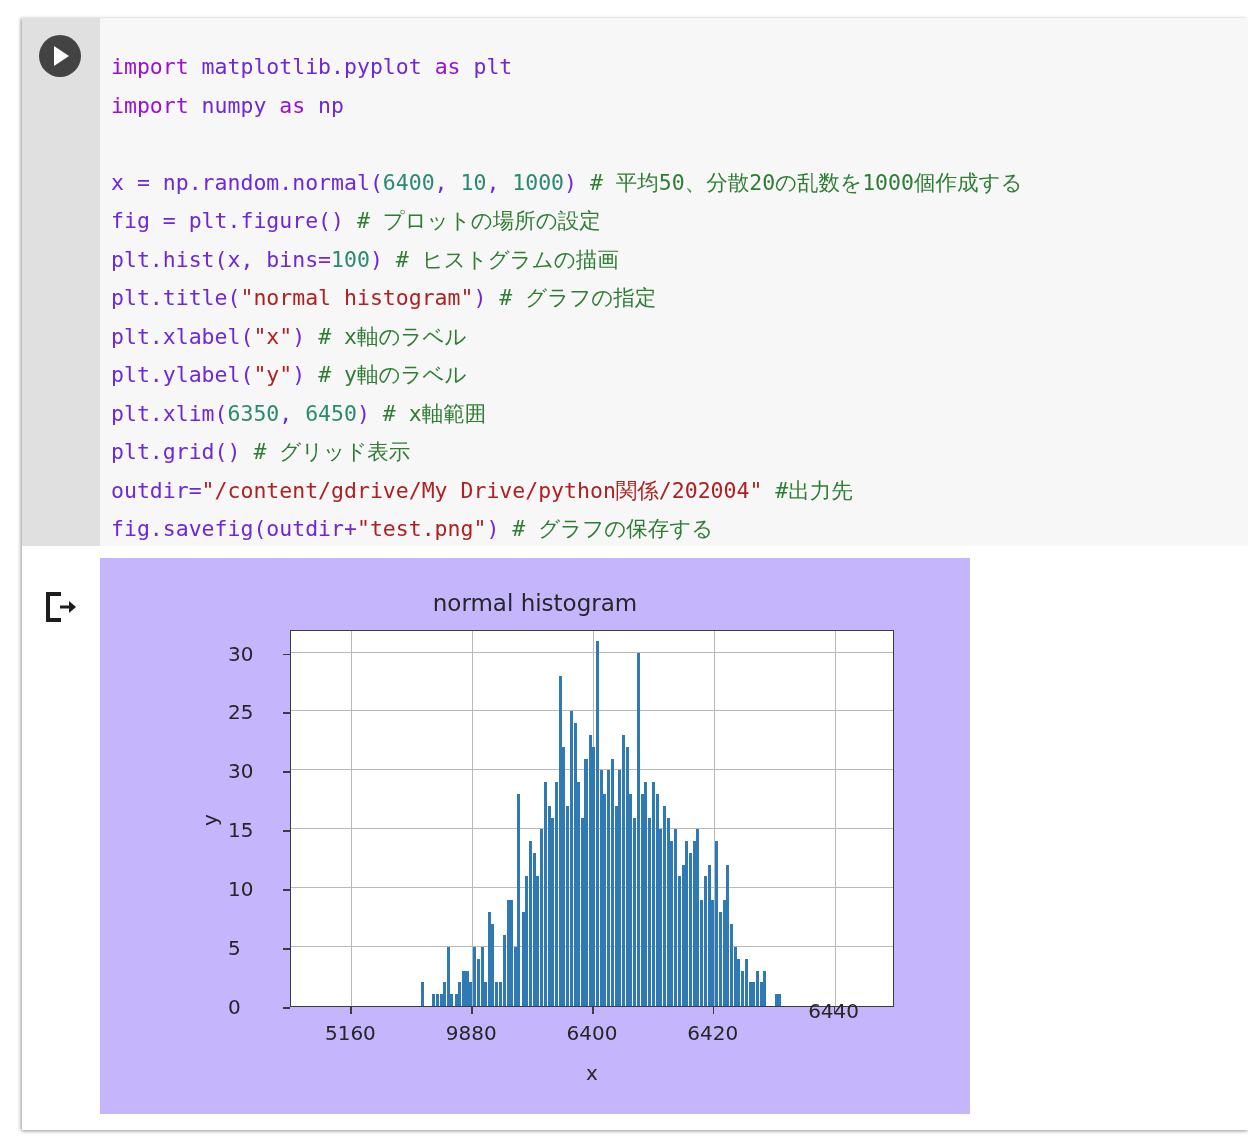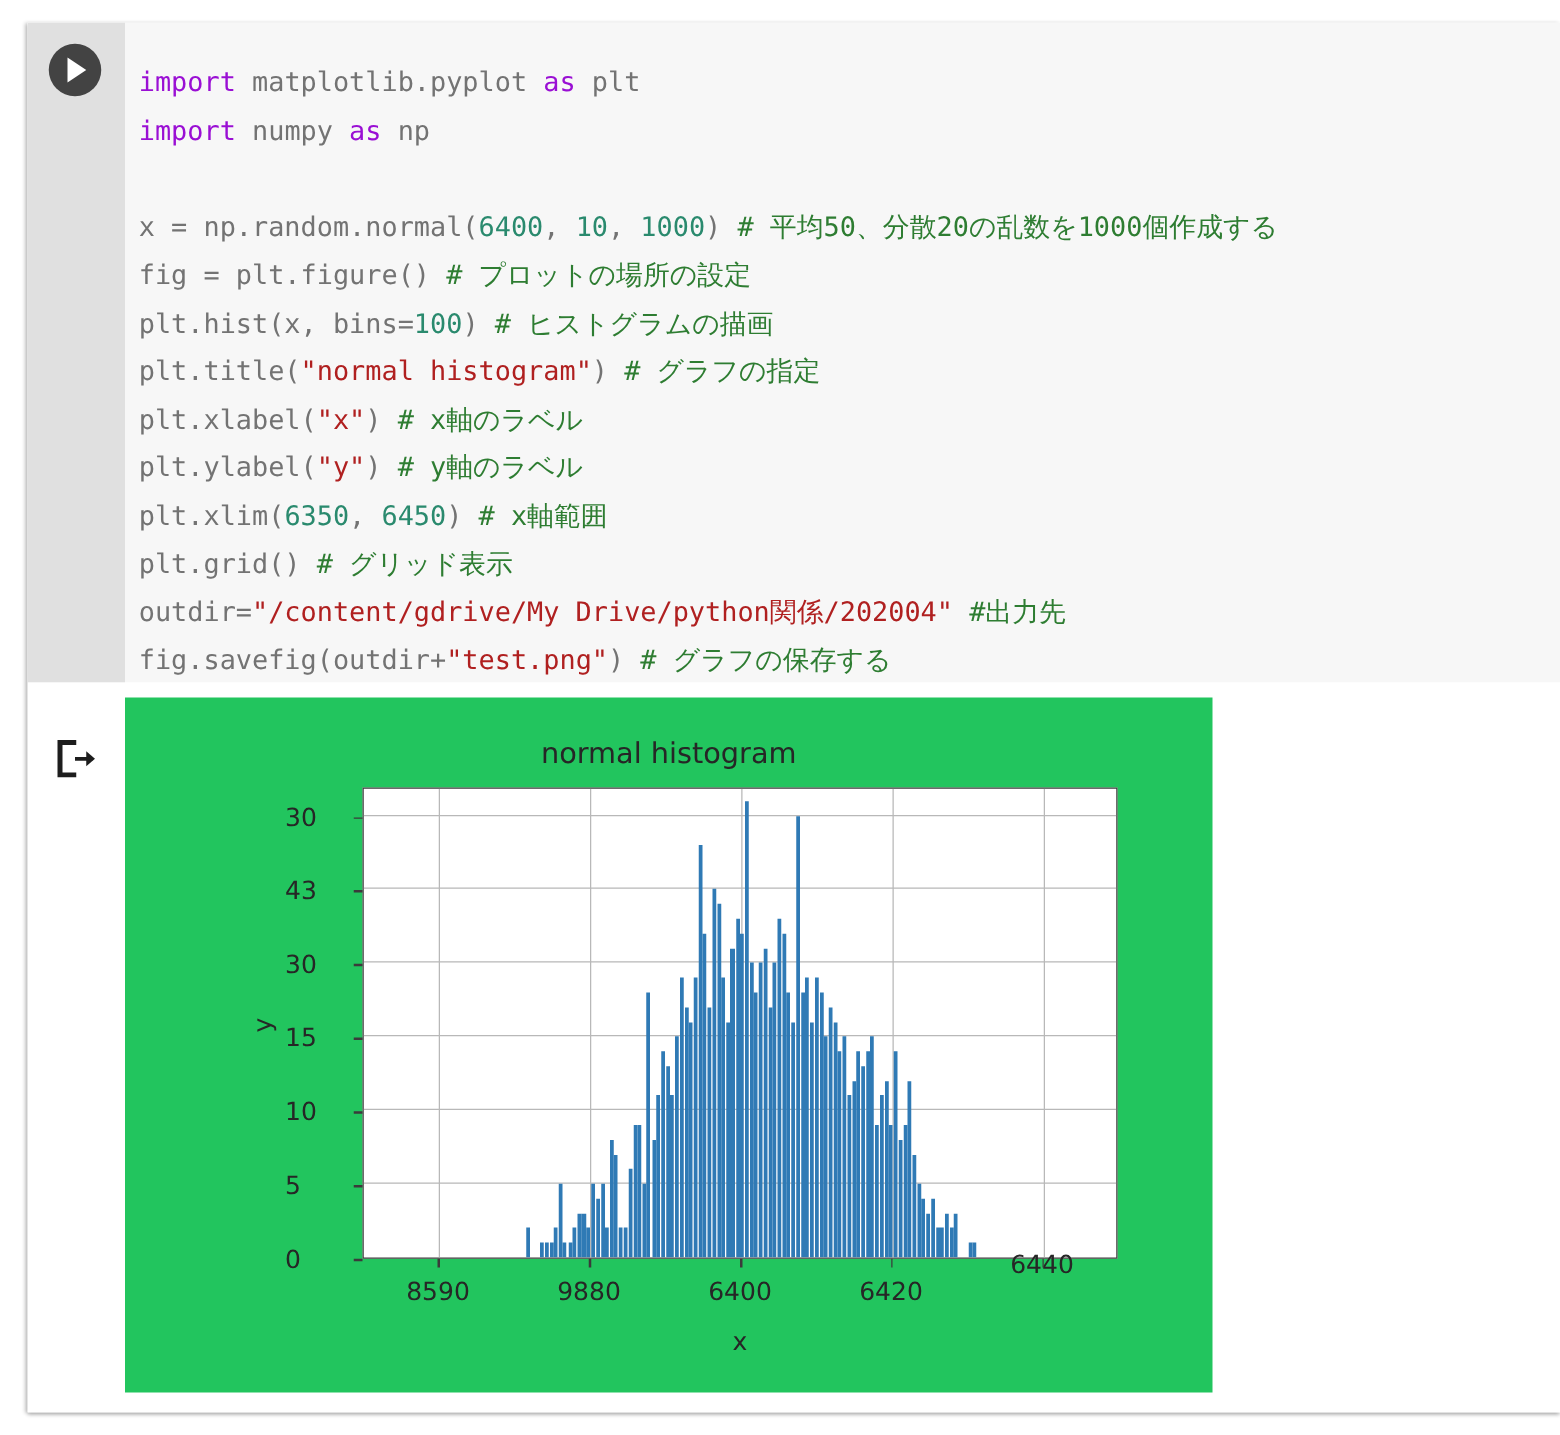--- a/index.html
+++ b/index.html
@@ -73,21 +73,21 @@
     font-size: 21.5px;
     line-height: 38.5px;
     white-space: pre;
     color: #000000;
   }
   .code-line { height: 38.5px; }
   .tok-kw   { color: #9a0fd4; margin-top: 16px; }
   .tok-num  { color: #2a8a6e; }
   .tok-str  { color: #b02020; }
   .tok-com  { color: #2e7d32; }
-  .tok-plain{ color: #737373; }
+  .tok-plain{ color: #6d28d9; }
 
   
   .output-area {
     position: absolute;
     left: 0;
     top: 528px;
     width: 1226px;
     height: 584px;
     background: #ffffff;
     display: flex;
@@ -109,21 +109,21 @@
     position: relative;
   }
 
   
   .figure {
     position: absolute;
     left: 0px;
     top: 12px;
     width: 870px;
     height: 556px;
-    background: #22c55e;
+    background: #c4b5fd;
   }
   .fig-title {
     position: absolute;
     left: 0;
     top: 32px;
     width: 870px;
     text-align: center;
     font-family: "DejaVu Sans", sans-serif;
     font-size: 23px;
     color: #262626;
@@ -359,27 +359,27 @@
               <div class="ytick-label" style="left: 128px; top: 449px;">0</div>
               <div class="ytick-mark" style="left: 183px; top: 449px;"></div>
               <div class="ytick-label" style="left: 128px; top: 390.094px;">5</div>
               <div class="ytick-mark" style="left: 183px; top: 390.094px;"></div>
               <div class="ytick-label" style="left: 128px; top: 331.188px;">10</div>
               <div class="ytick-mark" style="left: 183px; top: 331.188px;"></div>
               <div class="ytick-label" style="left: 128px; top: 272.281px;">15</div>
               <div class="ytick-mark" style="left: 183px; top: 272.281px;"></div>
               <div class="ytick-label" style="left: 128px; top: 213.375px;">30</div>
               <div class="ytick-mark" style="left: 183px; top: 213.375px;"></div>
-              <div class="ytick-label" style="left: 128px; top: 154.469px;">43</div>
+              <div class="ytick-label" style="left: 128px; top: 154.469px;">25</div>
               <div class="ytick-mark" style="left: 183px; top: 154.469px;"></div>
               <div class="ytick-label" style="left: 128px; top: 95.5625px;">30</div>
               <div class="ytick-mark" style="left: 183px; top: 95.5625px;"></div>
             </div>
           <div id="x-axis">
-              <div class="xtick-label" style="left: 250.4px; top: 463px;">8590</div>
+              <div class="xtick-label" style="left: 250.4px; top: 463px;">5160</div>
               <div class="xtick-mark" style="left: 250.4px; top: 449px;"></div>
               <div class="xtick-label" style="left: 371.2px; top: 463px;">9880</div>
               <div class="xtick-mark" style="left: 371.2px; top: 449px;"></div>
               <div class="xtick-label" style="left: 492px; top: 463px;">6400</div>
               <div class="xtick-mark" style="left: 492px; top: 449px;"></div>
               <div class="xtick-label" style="left: 612.8px; top: 463px;">6420</div>
               <div class="xtick-mark" style="left: 612.8px; top: 449px;"></div>
               <div class="xtick-label" style="left: 733.6px; top: 441px;">6440</div>
               <div class="xtick-mark" style="left: 733.6px; top: 449px;"></div>
             </div>

